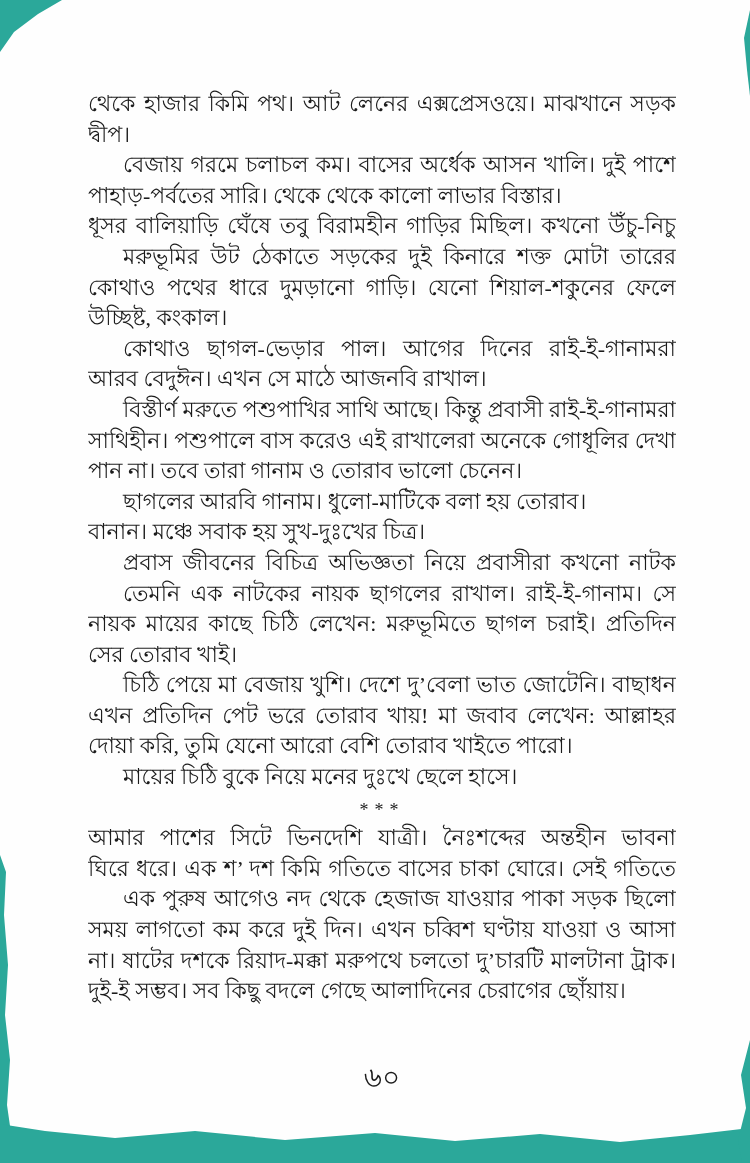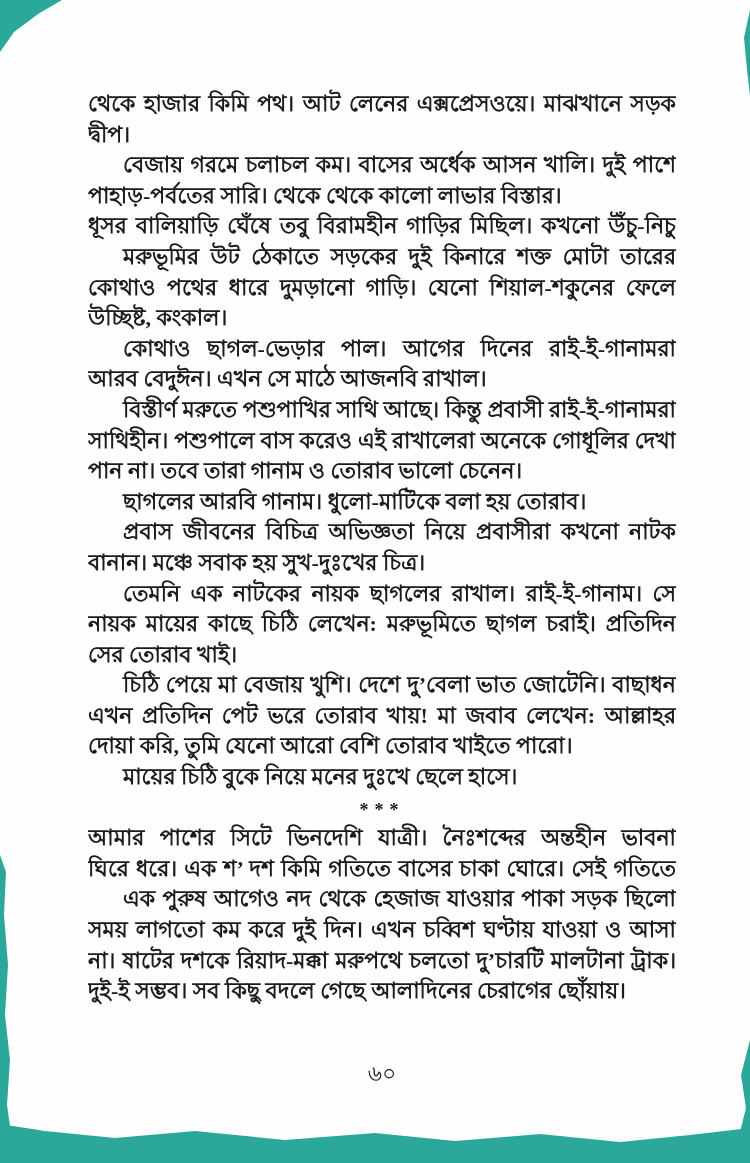--- a/index.html
+++ b/index.html
@@ -4,32 +4,32 @@
 <style>
   html,body{margin:0;padding:0;background:#e8e8e8;}
   .page{
     position:relative;width:750px;height:1163px;background:#fefefe;
     overflow:hidden;color:#1b1b1b;
     font-family:"Liberation Serif","DejaVu Serif",serif;
   }
   .edges{position:absolute;left:0;top:0;width:750px;height:1163px;pointer-events:none;}
   .textblock{
     position:absolute;left:88px;top:89px;width:588px;
-    font-size:22px;line-height:30.6px;font-weight:bold;
+    font-size:22px;line-height:30.6px;
   }
   .line{height:30.6px;overflow:hidden;text-align:left;white-space:nowrap;}
   .line.j{white-space:normal;text-align:justify;text-align-last:justify;}
   .line.in{padding-left:35px;}
   .line.sep{
     text-align:center;text-align-last:center;white-space:nowrap;
     font-size:18px;letter-spacing:6px;padding-top:2px;height:28.6px;
   }
   .pagenum{
     position:absolute;left:88px;top:1056px;width:588px;
-    text-align:center;font-size:22px;
+    text-align:center;font-size:28px;
   }
 </style>
 </head>
 <body>
 
 <div class="page">
 
   <svg class="edges" viewBox="0 0 750 1163" xmlns="http://www.w3.org/2000/svg">
     <polygon points="0,0 62,0 38,14 14,32 0,52" fill="#2ba89a"></polygon>
     <polygon points="750,10 744,38 747,70 750,96" fill="#2ba89a"></polygon>
@@ -46,22 +46,22 @@
     <div class="line j">ধূসর বালিয়াড়ি ঘেঁষে তবু বিরামহীন গাড়ির মিছিল। কখনো উঁচু-নিচু</div>
     <div class="line j in">মরুভূমির উট ঠেকাতে সড়কের দুই কিনারে শক্ত মোটা তারের বেড়া।</div>
     <div class="line j">কোথাও পথের ধারে দুমড়ানো গাড়ি। যেনো শিয়াল-শকুনের ফেলে যাওয়া</div>
     <div class="line">উচ্ছিষ্ট, কংকাল।</div>
     <div class="line j in">কোথাও ছাগল-ভেড়ার পাল। আগের দিনের রাই-ই-গানামরা ছিলেন</div>
     <div class="line">আরব বেদুঈন। এখন সে মাঠে আজনবি রাখাল।</div>
     <div class="line j in">বিস্তীর্ণ মরুতে পশুপাখির সাথি আছে। কিন্তু প্রবাসী রাই-ই-গানামরা</div>
     <div class="line j">সাথিহীন। পশুপালে বাস করেও এই রাখালেরা অনেকে গোধূলির দেখা</div>
     <div class="line">পান না। তবে তারা গানাম ও তোরাব ভালো চেনেন।</div>
     <div class="line in">ছাগলের আরবি গানাম। ধুলো-মাটিকে বলা হয় তোরাব।</div>
+    <div class="line">বানান। মঞ্চে সবাক হয় সুখ-দুঃখের চিত্র।</div>
     <div class="line j in">প্রবাস জীবনের বিচিত্র অভিজ্ঞতা নিয়ে প্রবাসীরা কখনো নাটক</div>
-    <div class="line">বানান। মঞ্চে সবাক হয় সুখ-দুঃখের চিত্র।</div>
     <div class="line j in">তেমনি এক নাটকের নায়ক ছাগলের রাখাল। রাই-ই-গানাম। সে</div>
     <div class="line j">নায়ক মায়ের কাছে চিঠি লেখেন: মরুভূমিতে ছাগল চরাই। প্রতিদিন দু’এক</div>
     <div class="line">সের তোরাব খাই।</div>
     <div class="line j in">চিঠি পেয়ে মা বেজায় খুশি। দেশে দু’বেলা ভাত জোটেনি। বাছাধন</div>
     <div class="line j">এখন প্রতিদিন পেট ভরে তোরাব খায়! মা জবাব লেখেন: আল্লাহর কাছে</div>
     <div class="line">দোয়া করি, তুমি যেনো আরো বেশি তোরাব খাইতে পারো।</div>
     <div class="line in">মায়ের চিঠি বুকে নিয়ে মনের দুঃখে ছেলে হাসে।</div>
     <div class="line sep">***</div>
     <div class="line j">আমার পাশের সিটে ভিনদেশি যাত্রী। নৈঃশব্দের অন্তহীন ভাবনা আমাকে</div>
     <div class="line j">ঘিরে ধরে। এক শ’ দশ কিমি গতিতে বাসের চাকা ঘোরে। সেই গতিতে</div>

